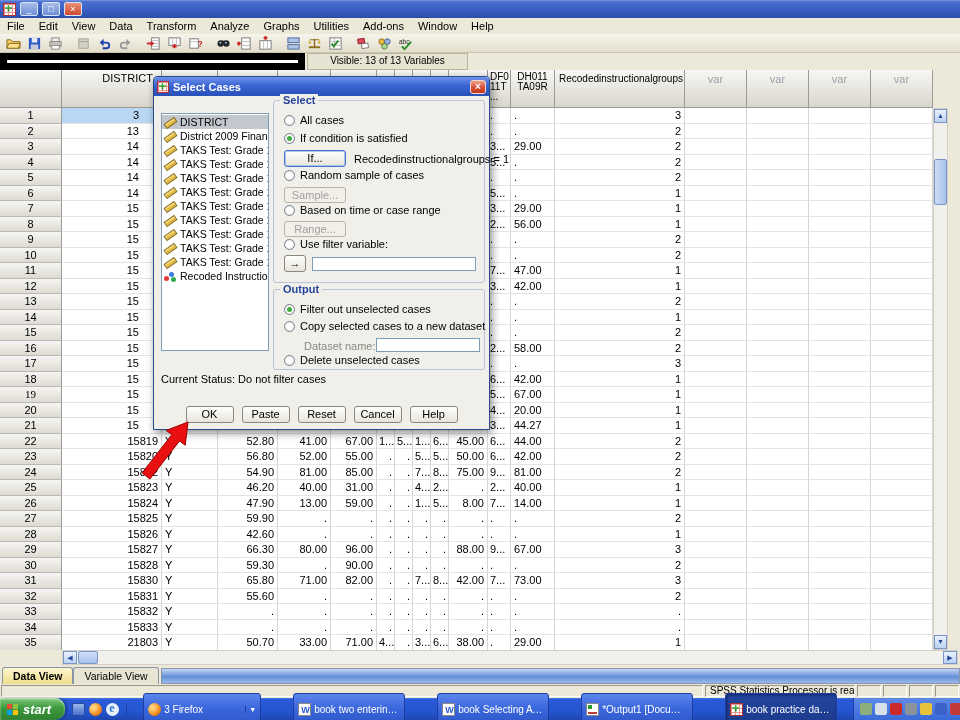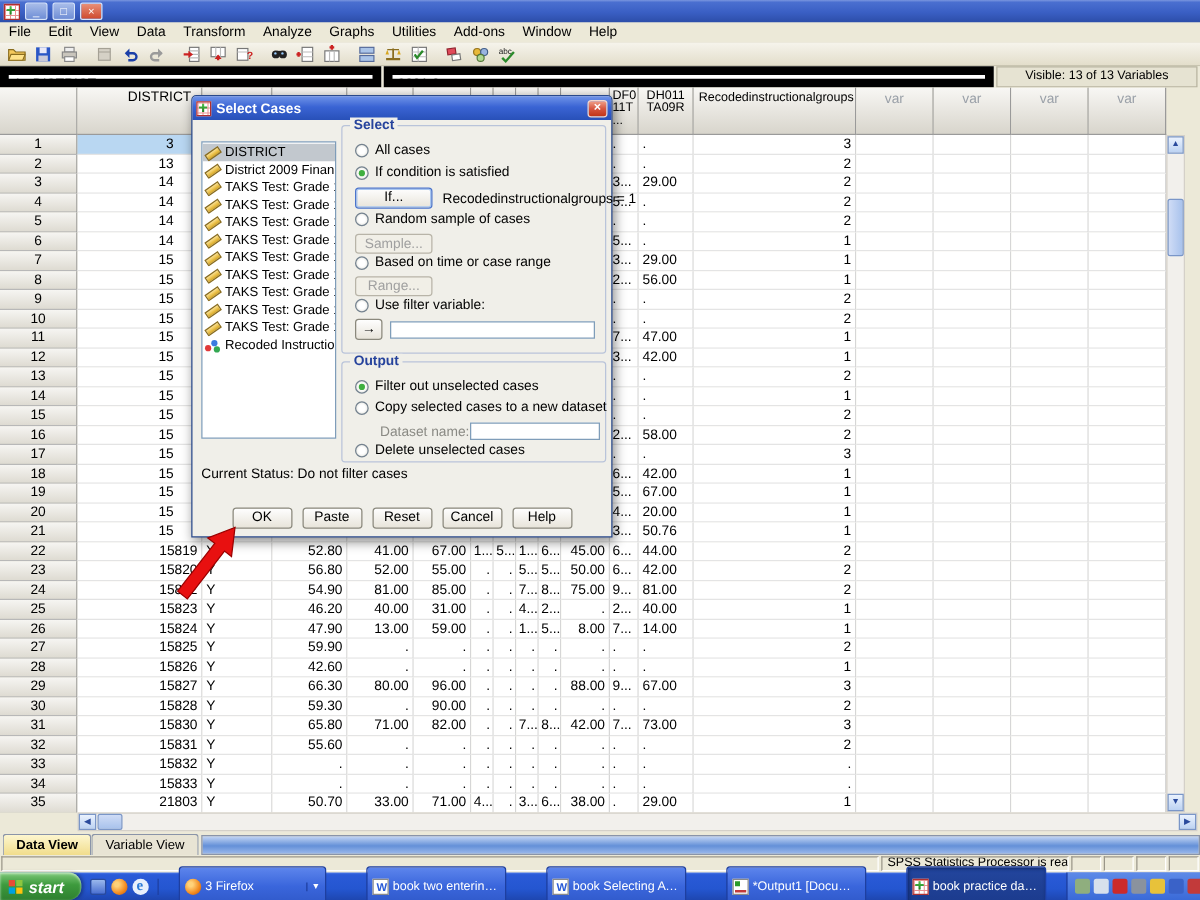--- a/index.html
+++ b/index.html
@@ -309,21 +309,20 @@
     <span class="tbtn">
       <svg viewBox="0 0 16 16">
         <text x="1" y="8" font-size="7" fill="#222">abc</text>
         <path d="M4 11l3 3 7-8" stroke="#2a8a2a" stroke-width="2" fill="none"></path>
       </svg>
     </span>
   </div>
 
 <div class="refbar">
   <span class="refcell" style="width:305px">1 : DISTRICT</span>
-  <span class="refcell" style="width:488px">3801.0</span>
   <span class="refinfo" style="width:161px">Visible: 13 of 13 Variables</span>
 </div>
 
 <div class="gridwrap">
   <div class="grid-header-row">
       <div class="hc hc-rowhdr" style="width: 62px; text-align: center;"></div>
       <div class="hc hc-district" style="width: 100px; text-align: right; padding-right: 8px;">DISTRICT</div>
       <div class="hc hc-c2" style="width: 56px; text-align: left;"></div>
       <div class="hc hc-c3" style="width: 60px; text-align: right;"></div>
       <div class="hc hc-c4" style="width: 53px; text-align: right;"></div>
@@ -699,21 +698,21 @@
         <div class="gc gc-c10" style="width: 39px; text-align: right;"></div>
         <div class="gc gc-df" style="width: 23px; text-align: left;">6...</div>
         <div class="gc gc-dh" style="width: 44px; text-align: left;">42.00</div>
         <div class="gc gc-rec" style="width: 130px; text-align: right;">1</div>
         <div class="gc gc-var1" style="width: 62px; text-align: center;"></div>
         <div class="gc gc-var2" style="width: 62px; text-align: center;"></div>
         <div class="gc gc-var3" style="width: 62px; text-align: center;"></div>
         <div class="gc gc-var4" style="width: 62px; text-align: center;"></div>
       </div>
       <div class="grow">
-        <div class="rhc" style="width: 62px; text-align: center;">19</div>
+        <div class="rhc" style="width: 62px; text-align: center; font-family: Liberation Serif, serif;">19</div>
         <div class="gc gc-district" style="width: 100px; text-align: right; padding-right: 22px;">15</div>
         <div class="gc gc-c2" style="width: 56px; text-align: left;"></div>
         <div class="gc gc-c3" style="width: 60px; text-align: right;"></div>
         <div class="gc gc-c4" style="width: 53px; text-align: right;"></div>
         <div class="gc gc-c5" style="width: 46px; text-align: right;"></div>
         <div class="gc gc-c6" style="width: 18px; text-align: right;"></div>
         <div class="gc gc-c7" style="width: 18px; text-align: right;"></div>
         <div class="gc gc-c8" style="width: 18px; text-align: right;"></div>
         <div class="gc gc-c9" style="width: 18px; text-align: right;"></div>
         <div class="gc gc-c10" style="width: 39px; text-align: right;"></div>
@@ -751,21 +750,21 @@
         <div class="gc gc-c2" style="width: 56px; text-align: left;"></div>
         <div class="gc gc-c3" style="width: 60px; text-align: right;"></div>
         <div class="gc gc-c4" style="width: 53px; text-align: right;"></div>
         <div class="gc gc-c5" style="width: 46px; text-align: right;"></div>
         <div class="gc gc-c6" style="width: 18px; text-align: right;"></div>
         <div class="gc gc-c7" style="width: 18px; text-align: right;"></div>
         <div class="gc gc-c8" style="width: 18px; text-align: right;"></div>
         <div class="gc gc-c9" style="width: 18px; text-align: right;"></div>
         <div class="gc gc-c10" style="width: 39px; text-align: right;"></div>
         <div class="gc gc-df" style="width: 23px; text-align: left;">3...</div>
-        <div class="gc gc-dh" style="width: 44px; text-align: left;">50.76</div>
+        <div class="gc gc-dh" style="width: 44px; text-align: left;">44.27</div>
         <div class="gc gc-rec" style="width: 130px; text-align: right;">1</div>
         <div class="gc gc-var1" style="width: 62px; text-align: center;"></div>
         <div class="gc gc-var2" style="width: 62px; text-align: center;"></div>
         <div class="gc gc-var3" style="width: 62px; text-align: center;"></div>
         <div class="gc gc-var4" style="width: 62px; text-align: center;"></div>
       </div>
       <div class="grow">
         <div class="rhc" style="width: 62px; text-align: center;">22</div>
         <div class="gc gc-district" style="width: 100px; text-align: right;">15819</div>
         <div class="gc gc-c2" style="width: 56px; text-align: left;">Y</div>

